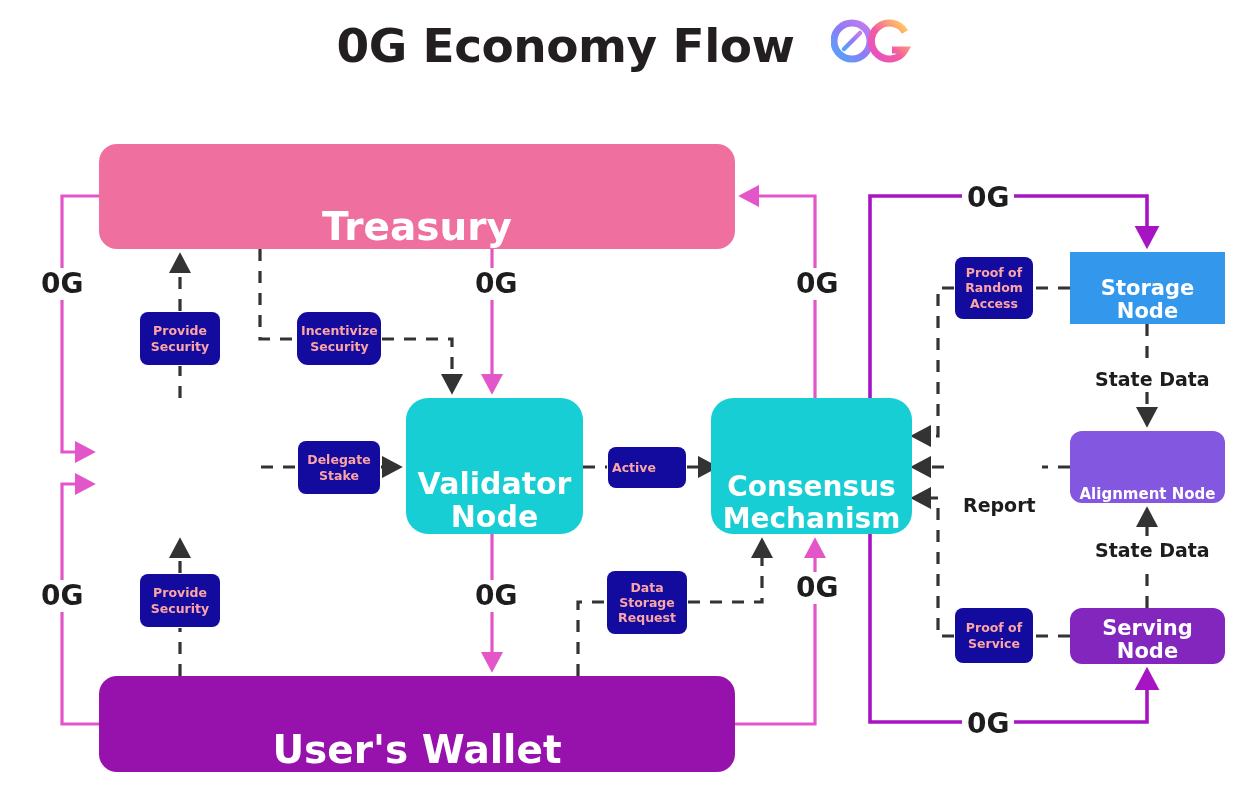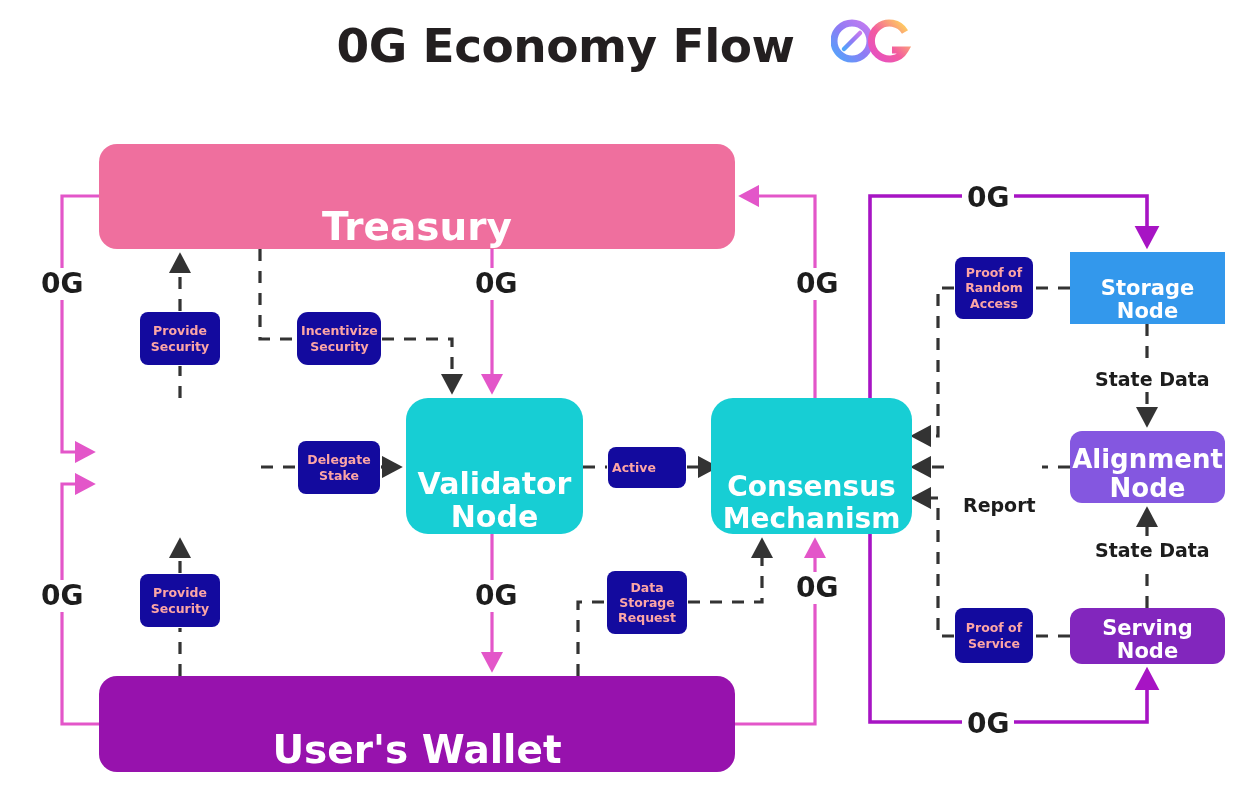--- a/index.html
+++ b/index.html
@@ -92,21 +92,21 @@
     font-size: 39px;
   }
   .node.storage {
     left: 1070px; top: 252px; width: 155px; height: 72px;
     border-radius: 0;
     font-size: 21px;
   }
   .node.alignment {
     left: 1070px; top: 431px; width: 155px; height: 72px;
     border-radius: 12px;
-    font-size: 26px;
+    font-size: 15px;
   }
   .node.serving {
     left: 1070px; top: 608px; width: 155px; height: 56px;
     border-radius: 12px;
     font-size: 21px;
   }
 
   
   .chip {
     position: absolute;

